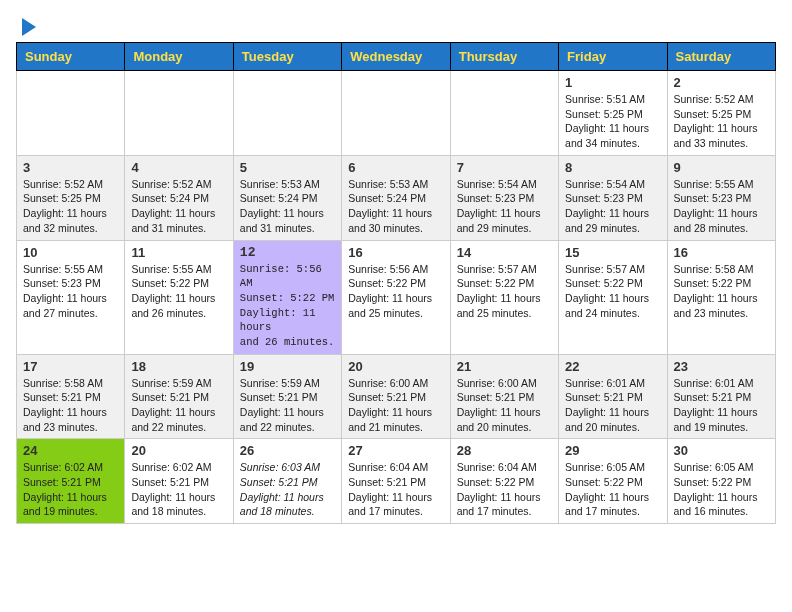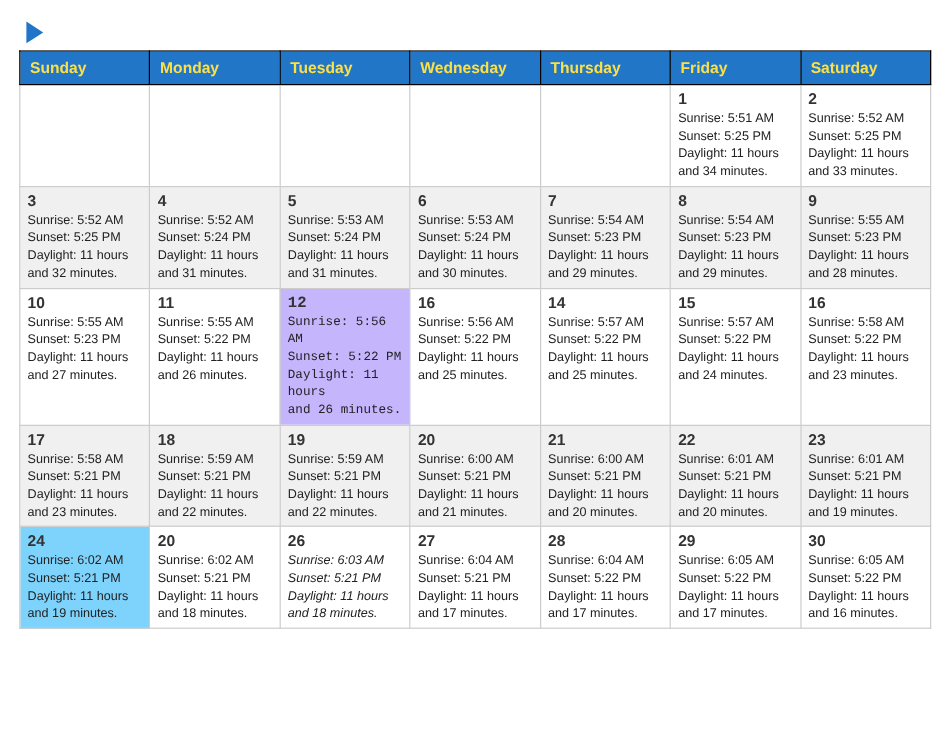--- a/index.html
+++ b/index.html
@@ -300,21 +300,21 @@
         </td>
         <td style="background: rgb(240, 240, 240);">
           <span class="day-num">23</span>
           <div class="day-info" style="white-space: pre-line;">Sunrise: 6:01 AM
 Sunset: 5:21 PM
 Daylight: 11 hours
 and 19 minutes.</div>
         </td>
       </tr>
       <tr>
-        <td style="background: #7dd3fc; margin-top: 37px;">
+        <td style="background: #84cc16; margin-top: 37px;">
           <span class="day-num">24</span>
           <div class="day-info" style="white-space: pre-line;">Sunrise: 6:02 AM
 Sunset: 5:21 PM
 Daylight: 11 hours
 and 19 minutes.</div>
         </td>
         <td style="background: rgb(255, 255, 255);">
           <span class="day-num">20</span>
           <div class="day-info" style="white-space: pre-line;">Sunrise: 6:02 AM
 Sunset: 5:21 PM

